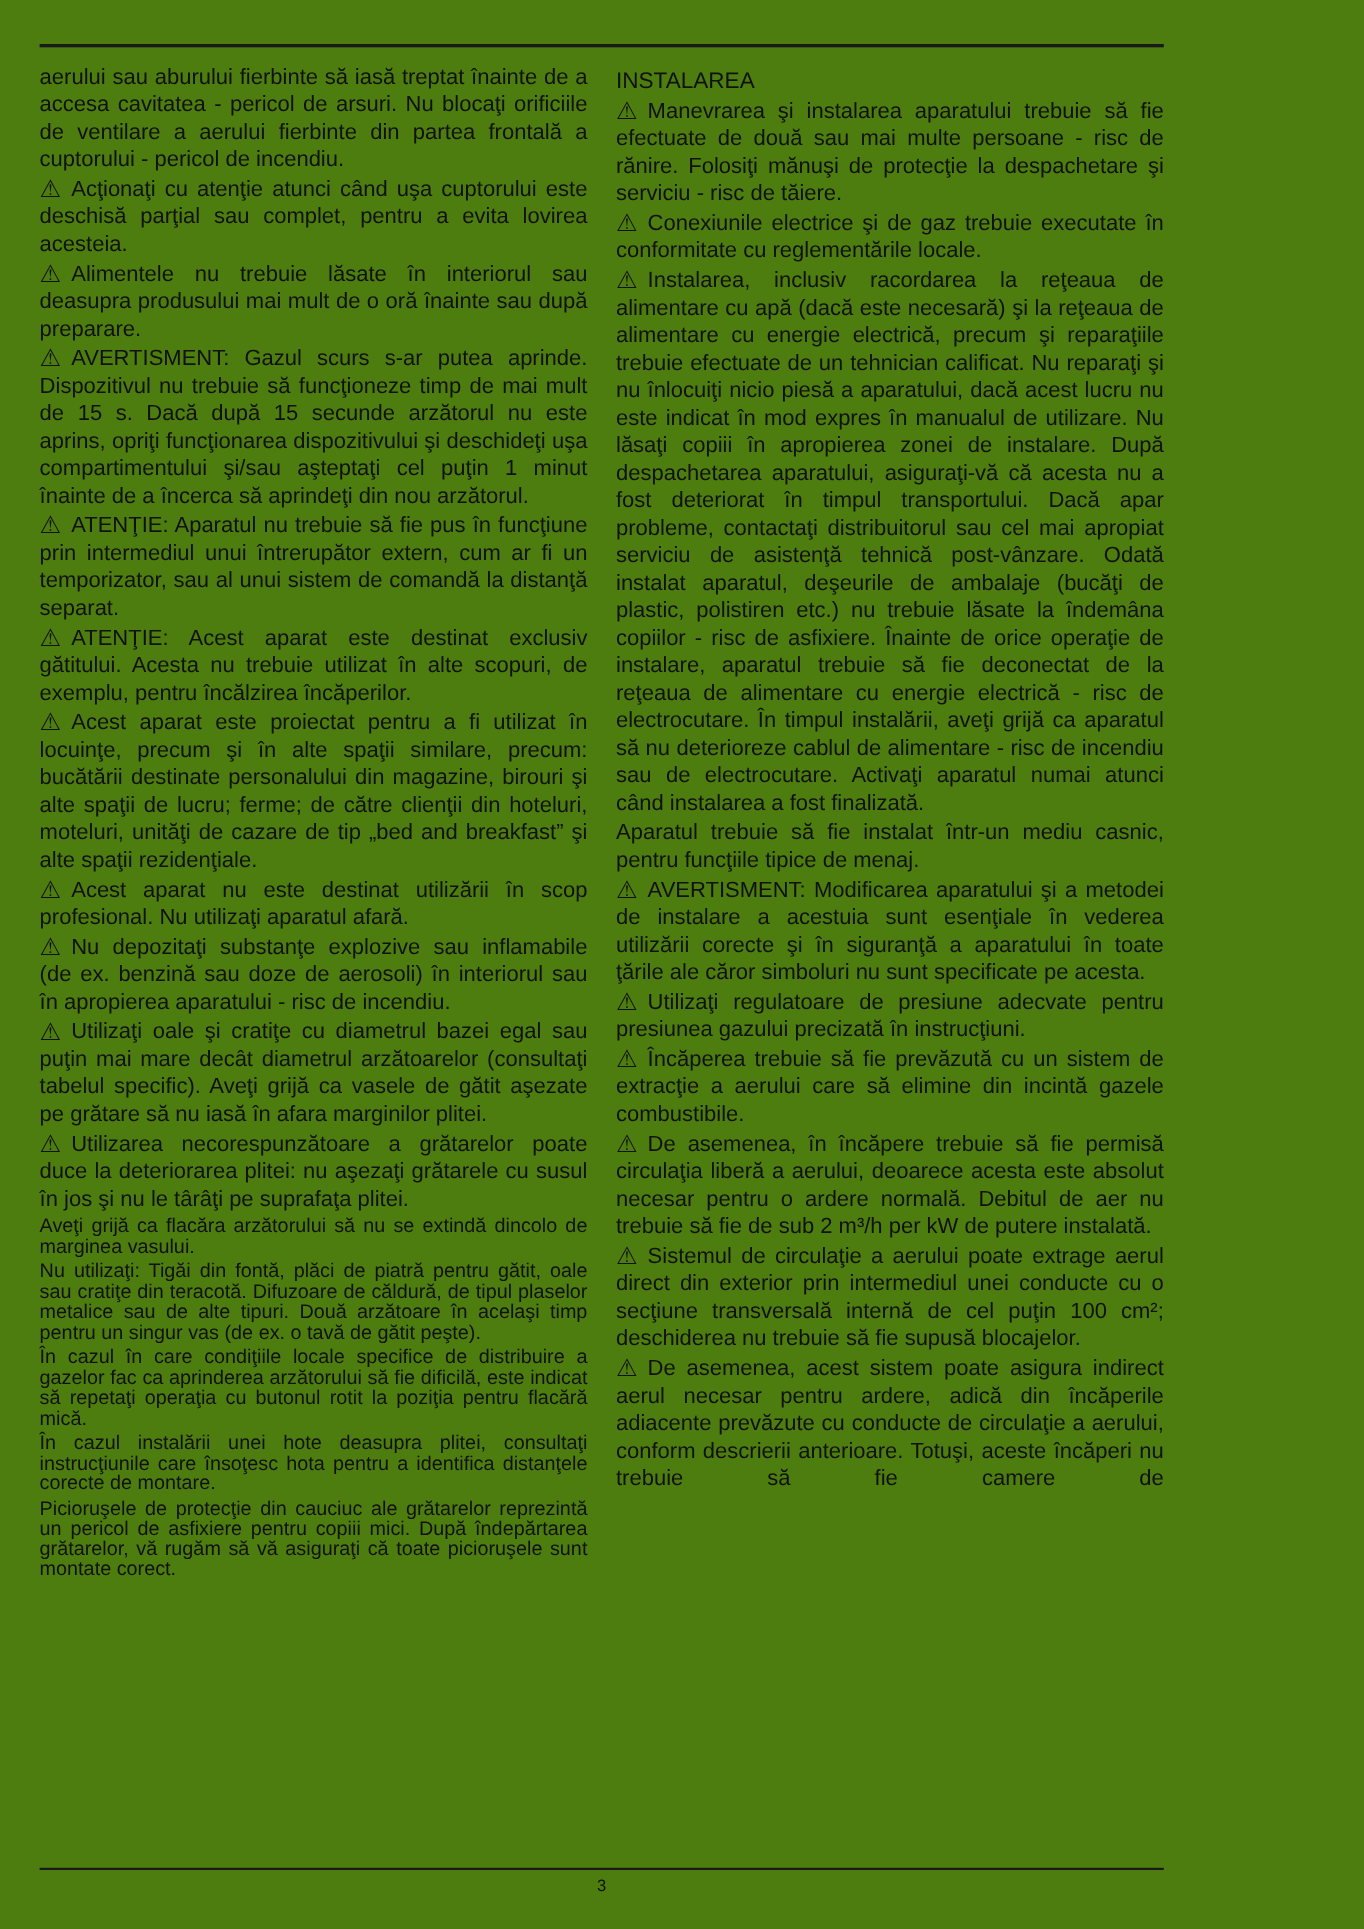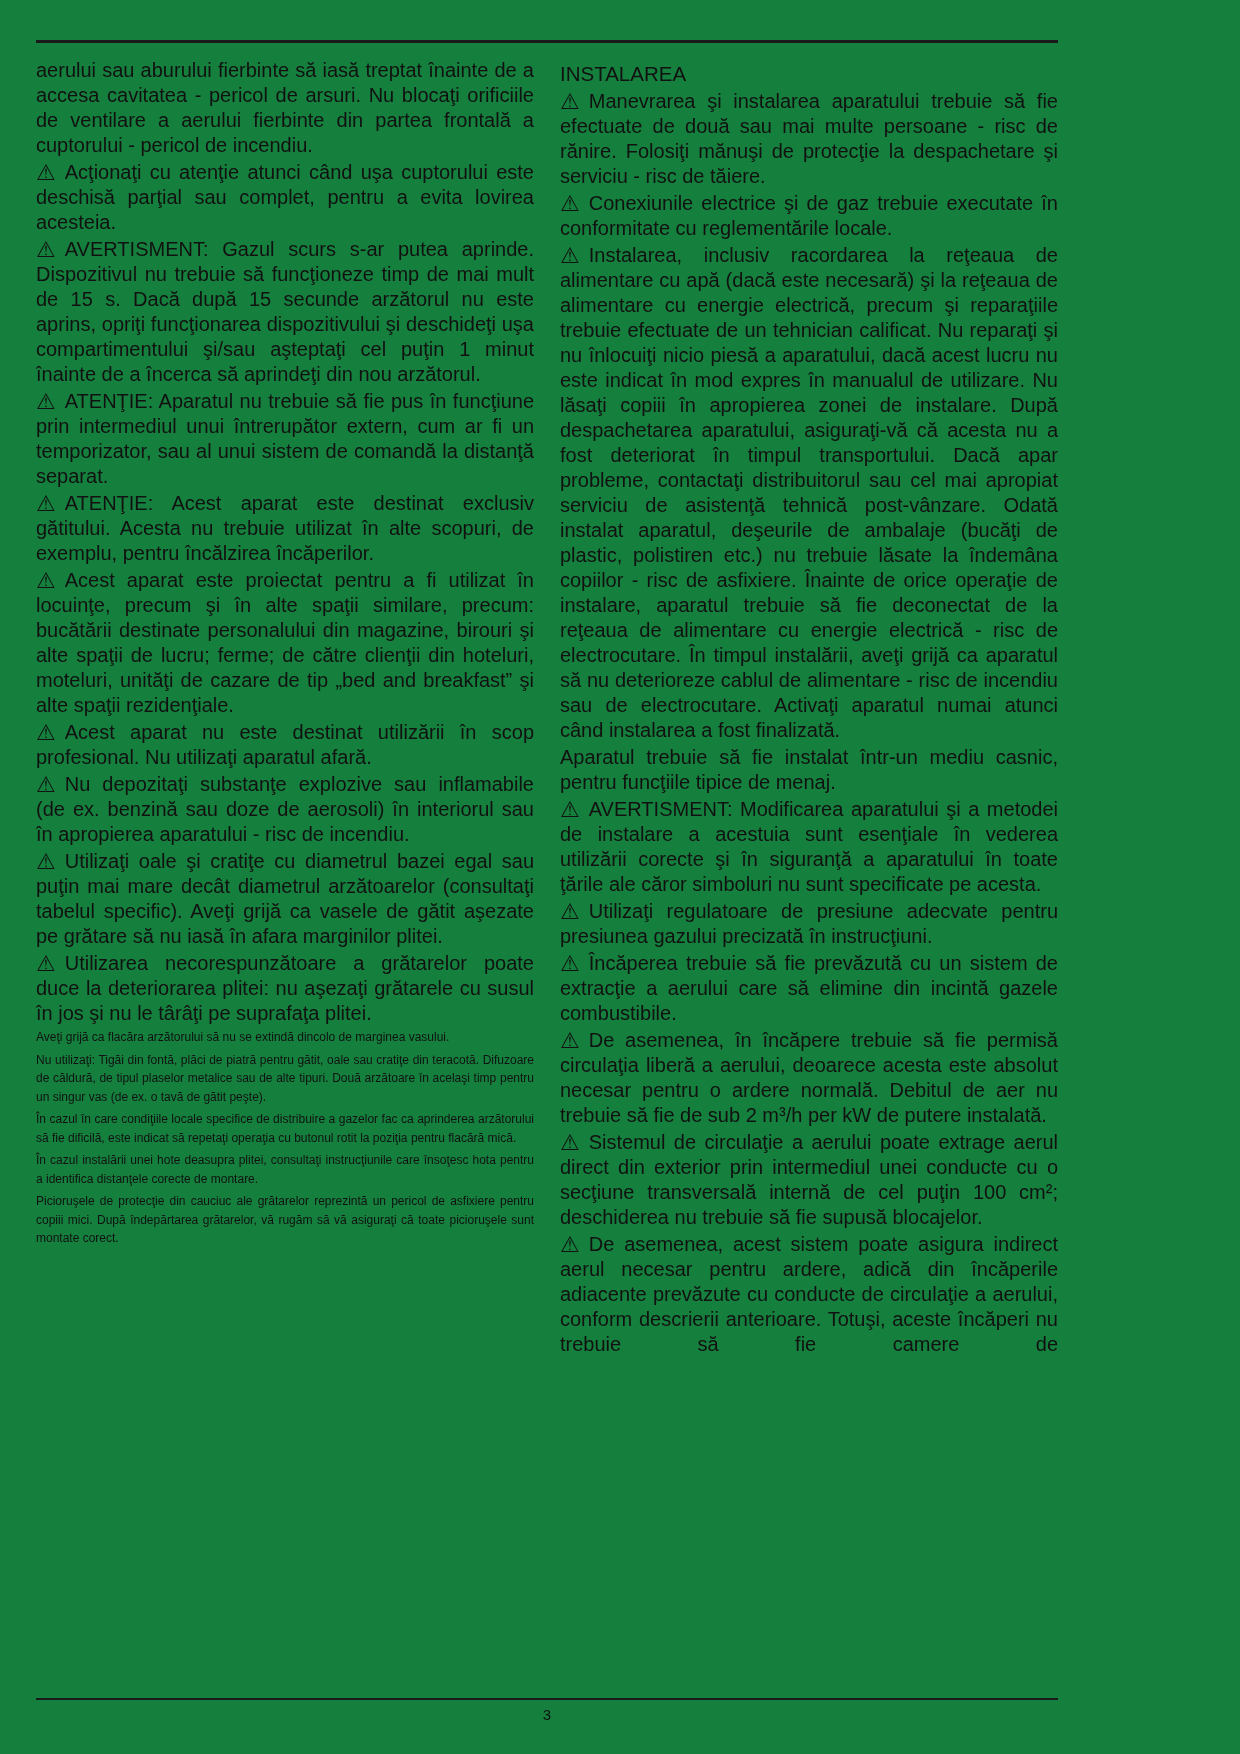--- a/index.html
+++ b/index.html
@@ -6,21 +6,21 @@
   html, body { background: #ffffff; }
   body {
     width: 1240px;
     font-family: "Liberation Sans", "DejaVu Sans", sans-serif;
     color: #111111;
   }
   .page {
     position: relative;
     width: 1240px;
     height: 1754px;
-    background: #15803d;
+    background: #4d7c0f;
     padding: 40px 182px 0 36px;
     overflow: hidden;
   }
   .top-rule {
     height: 3px;
     background: #1a1a1a;
     margin-bottom: 15px;
   }
   .columns {
     display: flex;
@@ -31,21 +31,21 @@
     width: 498px;
   }
   .para {
     font-size: 20px;
     line-height: 25px;
     text-align: justify;
     margin-bottom: 2px;
   }
   .para.cont { text-align-last: justify; }
   .para.small {
-    font-size: 12px;
+    font-size: 18px;
     line-height: 18.5px;
     margin-bottom: 4px;
   }
   .heading {
     font-size: 20.5px;
     line-height: 26px;
     font-weight: normal;
     margin: 3px 0 2px 0;
   }
   .wicon {
@@ -78,20 +78,21 @@
 
 <div class="page">
 
   <div class="top-rule"></div>
 
   <div class="columns">
 
     <div class="col">
       <p class="para">aerului sau aburului fierbinte să iasă treptat înainte de a accesa cavitatea - pericol de arsuri. Nu blocaţi orificiile de ventilare a aerului fierbinte din partea frontală a cuptorului - pericol de incendiu.</p>
       <p class="para"><span class="wicon">⚠</span><span>Acţionaţi cu atenţie atunci când uşa cuptorului este deschisă parţial sau complet, pentru a evita lovirea acesteia.</span></p>
+      <p class="para"><span class="wicon">⚠</span><span>Alimentele nu trebuie lăsate în interiorul sau deasupra produsului mai mult de o oră înainte sau după preparare.</span></p>
       <p class="para"><span class="wicon">⚠</span><span>AVERTISMENT: Gazul scurs s-ar putea aprinde. Dispozitivul nu trebuie să funcţioneze timp de mai mult de 15 s. Dacă după 15 secunde arzătorul nu este aprins, opriţi funcţionarea dispozitivului şi deschideţi uşa compartimentului şi/sau aşteptaţi cel puţin 1 minut înainte de a încerca să aprindeţi din nou arzătorul.</span></p>
       <p class="para"><span class="wicon">⚠</span><span>ATENŢIE: Aparatul nu trebuie să fie pus în funcţiune prin intermediul unui întrerupător extern, cum ar fi un temporizator, sau al unui sistem de comandă la distanţă separat.</span></p>
       <p class="para"><span class="wicon">⚠</span><span>ATENŢIE: Acest aparat este destinat exclusiv gătitului. Acesta nu trebuie utilizat în alte scopuri, de exemplu, pentru încălzirea încăperilor.</span></p>
       <p class="para"><span class="wicon">⚠</span><span>Acest aparat este proiectat pentru a fi utilizat în locuinţe, precum şi în alte spaţii similare, precum: bucătării destinate personalului din magazine, birouri şi alte spaţii de lucru; ferme; de către clienţii din hoteluri, moteluri, unităţi de cazare de tip „bed and breakfast” şi alte spaţii rezidenţiale.</span></p>
       <p class="para"><span class="wicon">⚠</span><span>Acest aparat nu este destinat utilizării în scop profesional. Nu utilizaţi aparatul afară.</span></p>
       <p class="para"><span class="wicon">⚠</span><span>Nu depozitaţi substanţe explozive sau inflamabile (de ex. benzină sau doze de aerosoli) în interiorul sau în apropierea aparatului - risc de incendiu.</span></p>
       <p class="para"><span class="wicon">⚠</span><span>Utilizaţi oale şi cratiţe cu diametrul bazei egal sau puţin mai mare decât diametrul arzătoarelor (consultaţi tabelul specific). Aveţi grijă ca vasele de gătit aşezate pe grătare să nu iasă în afara marginilor plitei.</span></p>
       <p class="para"><span class="wicon">⚠</span><span>Utilizarea necorespunzătoare a grătarelor poate duce la deteriorarea plitei: nu aşezaţi grătarele cu susul în jos şi nu le târâţi pe suprafaţa plitei.</span></p>
       <p class="para small">Aveţi grijă ca flacăra arzătorului să nu se extindă dincolo de marginea vasului.</p>
       <p class="para small">Nu utilizaţi: Tigăi din fontă, plăci de piatră pentru gătit, oale sau cratiţe din teracotă. Difuzoare de căldură, de tipul plaselor metalice sau de alte tipuri. Două arzătoare în acelaşi timp pentru un singur vas (de ex. o tavă de gătit peşte).</p>

